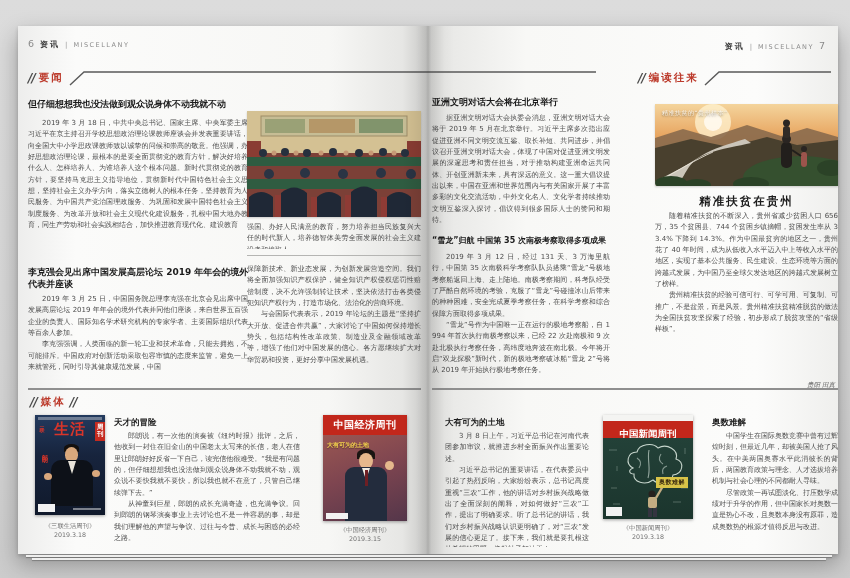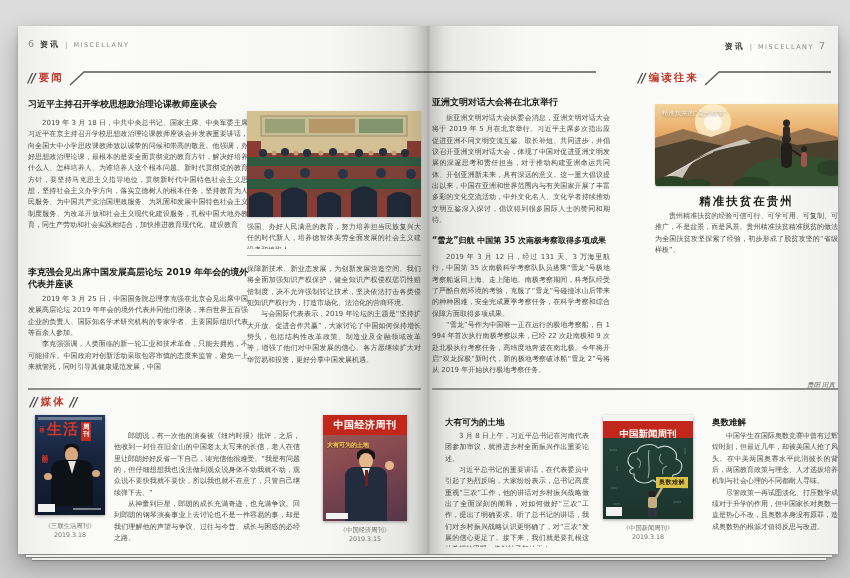--- a/index.html
+++ b/index.html
@@ -34,21 +34,21 @@
   .photo svg{display:block;}
   .overlay-cap{position:absolute;top:5px;left:7px;color:#fdf6ea;font-size:6px;letter-spacing:.5px;text-shadow:0 1px 2px rgba(0,0,0,.5);}
   .letters-title{font-size:11.5px;font-weight:bold;color:#1d1d1d;text-align:center;letter-spacing:2px;}
   .author{font-size:6.5px;color:#666;text-align:right;font-family:"DejaVu Serif","Liberation Serif",serif;font-style:italic;}
   .cover{overflow:hidden;box-shadow:0 1px 3px rgba(0,0,0,.35);position:absolute;}
   .caption{font-size:6.3px;color:#6e6e6e;text-align:center;line-height:1.5;}
   .m-title{font-size:8.5px;font-weight:bold;color:#1c1c1c;}
   
   .c1{background:linear-gradient(180deg,#233a5e 0%,#17243d 40%,#10192b 100%);}
   .c1 .topstrip{position:absolute;top:2px;left:3px;right:3px;height:3px;background:rgba(255,255,255,.35);}
-  .c1 .mast{position:absolute;top:7px;left:4px;display:flex;align-items:flex-start;gap:2px;}
+  .c1 .mast{position:absolute;top:7px;left:4px;display:flex;align-items:flex-start;gap:9px;}
   .c1 .brand{color:#d8352a;font-size:5px;font-weight:bold;writing-mode:vertical-rl;letter-spacing:1px;}
   .c1 .m1{color:#d8352a;font-size:15px;font-weight:bold;letter-spacing:1px;line-height:1;}
   .c1 .m2{background:#c52b20;color:#fff;font-size:6.5px;font-weight:bold;padding:2px 2px;line-height:1.15;width:10px;text-align:center;}
   .c1 .person-name{position:absolute;top:34px;left:5px;color:#d8352a;font-size:6px;font-weight:bold;writing-mode:vertical-rl;letter-spacing:2px;}
   .c1 .head{position:absolute;top:32px;left:30px;width:13px;height:15px;border-radius:50% 50% 45% 45%;background:#d9a87d;}
   .c1 .hair{position:absolute;top:29px;left:29px;width:15px;height:8px;border-radius:50% 50% 0 0;background:#14100e;}
   .c1 .suit{position:absolute;top:45px;left:16px;width:42px;height:46px;border-radius:10px 10px 0 0;background:#0d1118;}
   .c1 .shirt{position:absolute;top:46px;left:33px;width:8px;height:13px;background:#e8e4da;clip-path:polygon(0 0,100% 0,50% 100%);}
   .c1 .hand{position:absolute;width:8px;height:7px;border-radius:50%;background:#d9a87d;}
   .c1 .barcode{position:absolute;bottom:3px;left:3px;width:17px;height:8px;background:#f2f2f2;}
@@ -94,21 +94,21 @@
     </div>
 
     <div class="abs sec-label" style="left:10px;top:44px;">
       <span class="sl">//</span>
       <span class="txt">要闻</span>
       <svg width="528" height="16" viewBox="0 0 528 16">
           <path d="M2 15 L16 2 H528" fill="none" stroke="#5a5a5a" stroke-width="1.4"></path>
         </svg>
     </div>
 
-    <div class="abs at at1" style="left:10px;top:72px;width:232px;">习近平主持召开学校思想政治理论课教师座谈会</div>
+    <div class="abs at at1" style="left:10px;top:72px;width:232px;">但仔细想想我也没法做到观众说身体不动我就不动</div>
     <div class="abs bt" style="left:10px;top:92px;width:220px;height:142px;">
       <p>2019 年 3 月 18 日，中共中央总书记、国家主席、中央军委主席习近平在京主持召开学校思想政治理论课教师座谈会并发表重要讲话，向全国大中小学思政课教师致以诚挚的问候和崇高的敬意。他强调，办好思想政治理论课，最根本的是要全面贯彻党的教育方针，解决好培养什么人、怎样培养人、为谁培养人这个根本问题。新时代贯彻党的教育方针，要坚持马克思主义指导地位，贯彻新时代中国特色社会主义思想，坚持社会主义办学方向，落实立德树人的根本任务，坚持教育为人民服务、为中国共产党治国理政服务、为巩固和发展中国特色社会主义制度服务、为改革开放和社会主义现代化建设服务，扎根中国大地办教育，同生产劳动和社会实践相结合，加快推进教育现代化、建设教育</p>
     </div>
 
     <div class="abs photo" style="left:229px;top:85px;width:174px;height:106px;">
       <svg width="174" height="106" viewBox="0 0 174 106">
         <rect width="174" height="42" fill="#d4c193"></rect>
         <rect x="14" y="5" width="146" height="20" fill="#c6bd95" stroke="#9d8d68" stroke-width="1"></rect>
         <rect x="18" y="8" width="40" height="14" fill="#8e9a6e" opacity=".8"></rect>
         <rect x="62" y="8" width="46" height="14" fill="#b08d5d" opacity=".8"></rect>
@@ -222,20 +222,21 @@
           <rect x="146" y="48" width="6" height="15" rx="3" fill="#9c544c"></rect>
           <circle cx="149" cy="45" r="3" fill="#2a2522"></circle>
           <path d="M137 46 L146 52" stroke="#221f1c" stroke-width="2"></path>
         </g>
       </svg>
       <div class="overlay-cap">精准扶贫的“贵州样本”</div>
     </div>
 
     <div class="abs letters-title" style="left:637px;top:168px;width:183px;">精准扶贫在贵州</div>
     <div class="abs bt" style="left:637px;top:185px;width:183px;height:148px;">
+      <p>随着精准扶贫的不断深入，贵州省减少贫困人口 656 万，35 个贫困县、744 个贫困乡镇摘帽，贫困发生率从 33.4% 下降到 14.3%。作为中国最贫穷的地区之一，贵州花了 40 年时间，成为从低收入水平迈入中上等收入水平的地区，实现了基本公共服务、民生建设、生态环境等方面的跨越式发展，为中国乃至全球欠发达地区的跨越式发展树立了榜样。</p>
       <p>贵州精准扶贫的经验可信可行、可学可用、可复制、可推广，不是盆景，而是风景。贵州精准扶贫精准脱贫的做法为全国扶贫攻坚探索了经验，初步形成了脱贫攻坚的“省级样板”。</p>
     </div>
     <div class="abs author" style="left:637px;top:355px;width:180px;">贵阳 田真</div>
 
     <div class="abs rule" style="left:10px;top:362px;width:393px;"></div>
     <div class="abs rule" style="left:414px;top:362px;width:406px;"></div>
 
     <div class="abs sec-label" style="left:12px;top:369px;">
       <span class="sl">//</span>
       <span class="txt">媒体</span>
@@ -256,20 +257,21 @@
       <div class="shirt"></div>
       <div class="hand" style="top:58px;left:9px;"></div>
       <div class="hand" style="top:55px;left:57px;"></div>
       <div class="barcode"></div>
       <div class="bline"></div>
     </div>
     <div class="abs caption" style="left:9px;top:495px;width:86px;">
       <div>《三联生活周刊》</div>
       <div>2019.3.18</div>
     </div>
+    <div class="abs m-title" style="left:96px;top:391px;width:186px;">天才的冒险</div>
     <div class="abs bt" style="left:96px;top:405px;width:186px;height:114px;">
       <p>郎朗说，有一次他的演奏被《纽约时报》批评，之后，他收到一封住在旧金山的中国老太太写来的长信，老人在信里让郎朗好好反省一下自己，读完信他很难受。“我是有问题的，但仔细想想我也没法做到观众说身体不动我就不动，观众说不要快我就不要快，所以我也就不在意了，只管自己继续弹下去。”</p>
       <p>从神童到巨星，郎朗的成长充满奇迹，也充满争议。回到郎朗的钢琴演奏事业上去讨论也不是一件容易的事，却是我们理解他的声望与争议、过往与今昔、成长与困惑的必经之路。</p>
     </div>
 
     <div class="cover c2" style="left:305px;top:389px;width:84px;height:106px;background:#7e4550;text-align:right;">
       <div class="band">
         <span>中国经济周刊</span>
       </div>
       <div class="body"></div>

